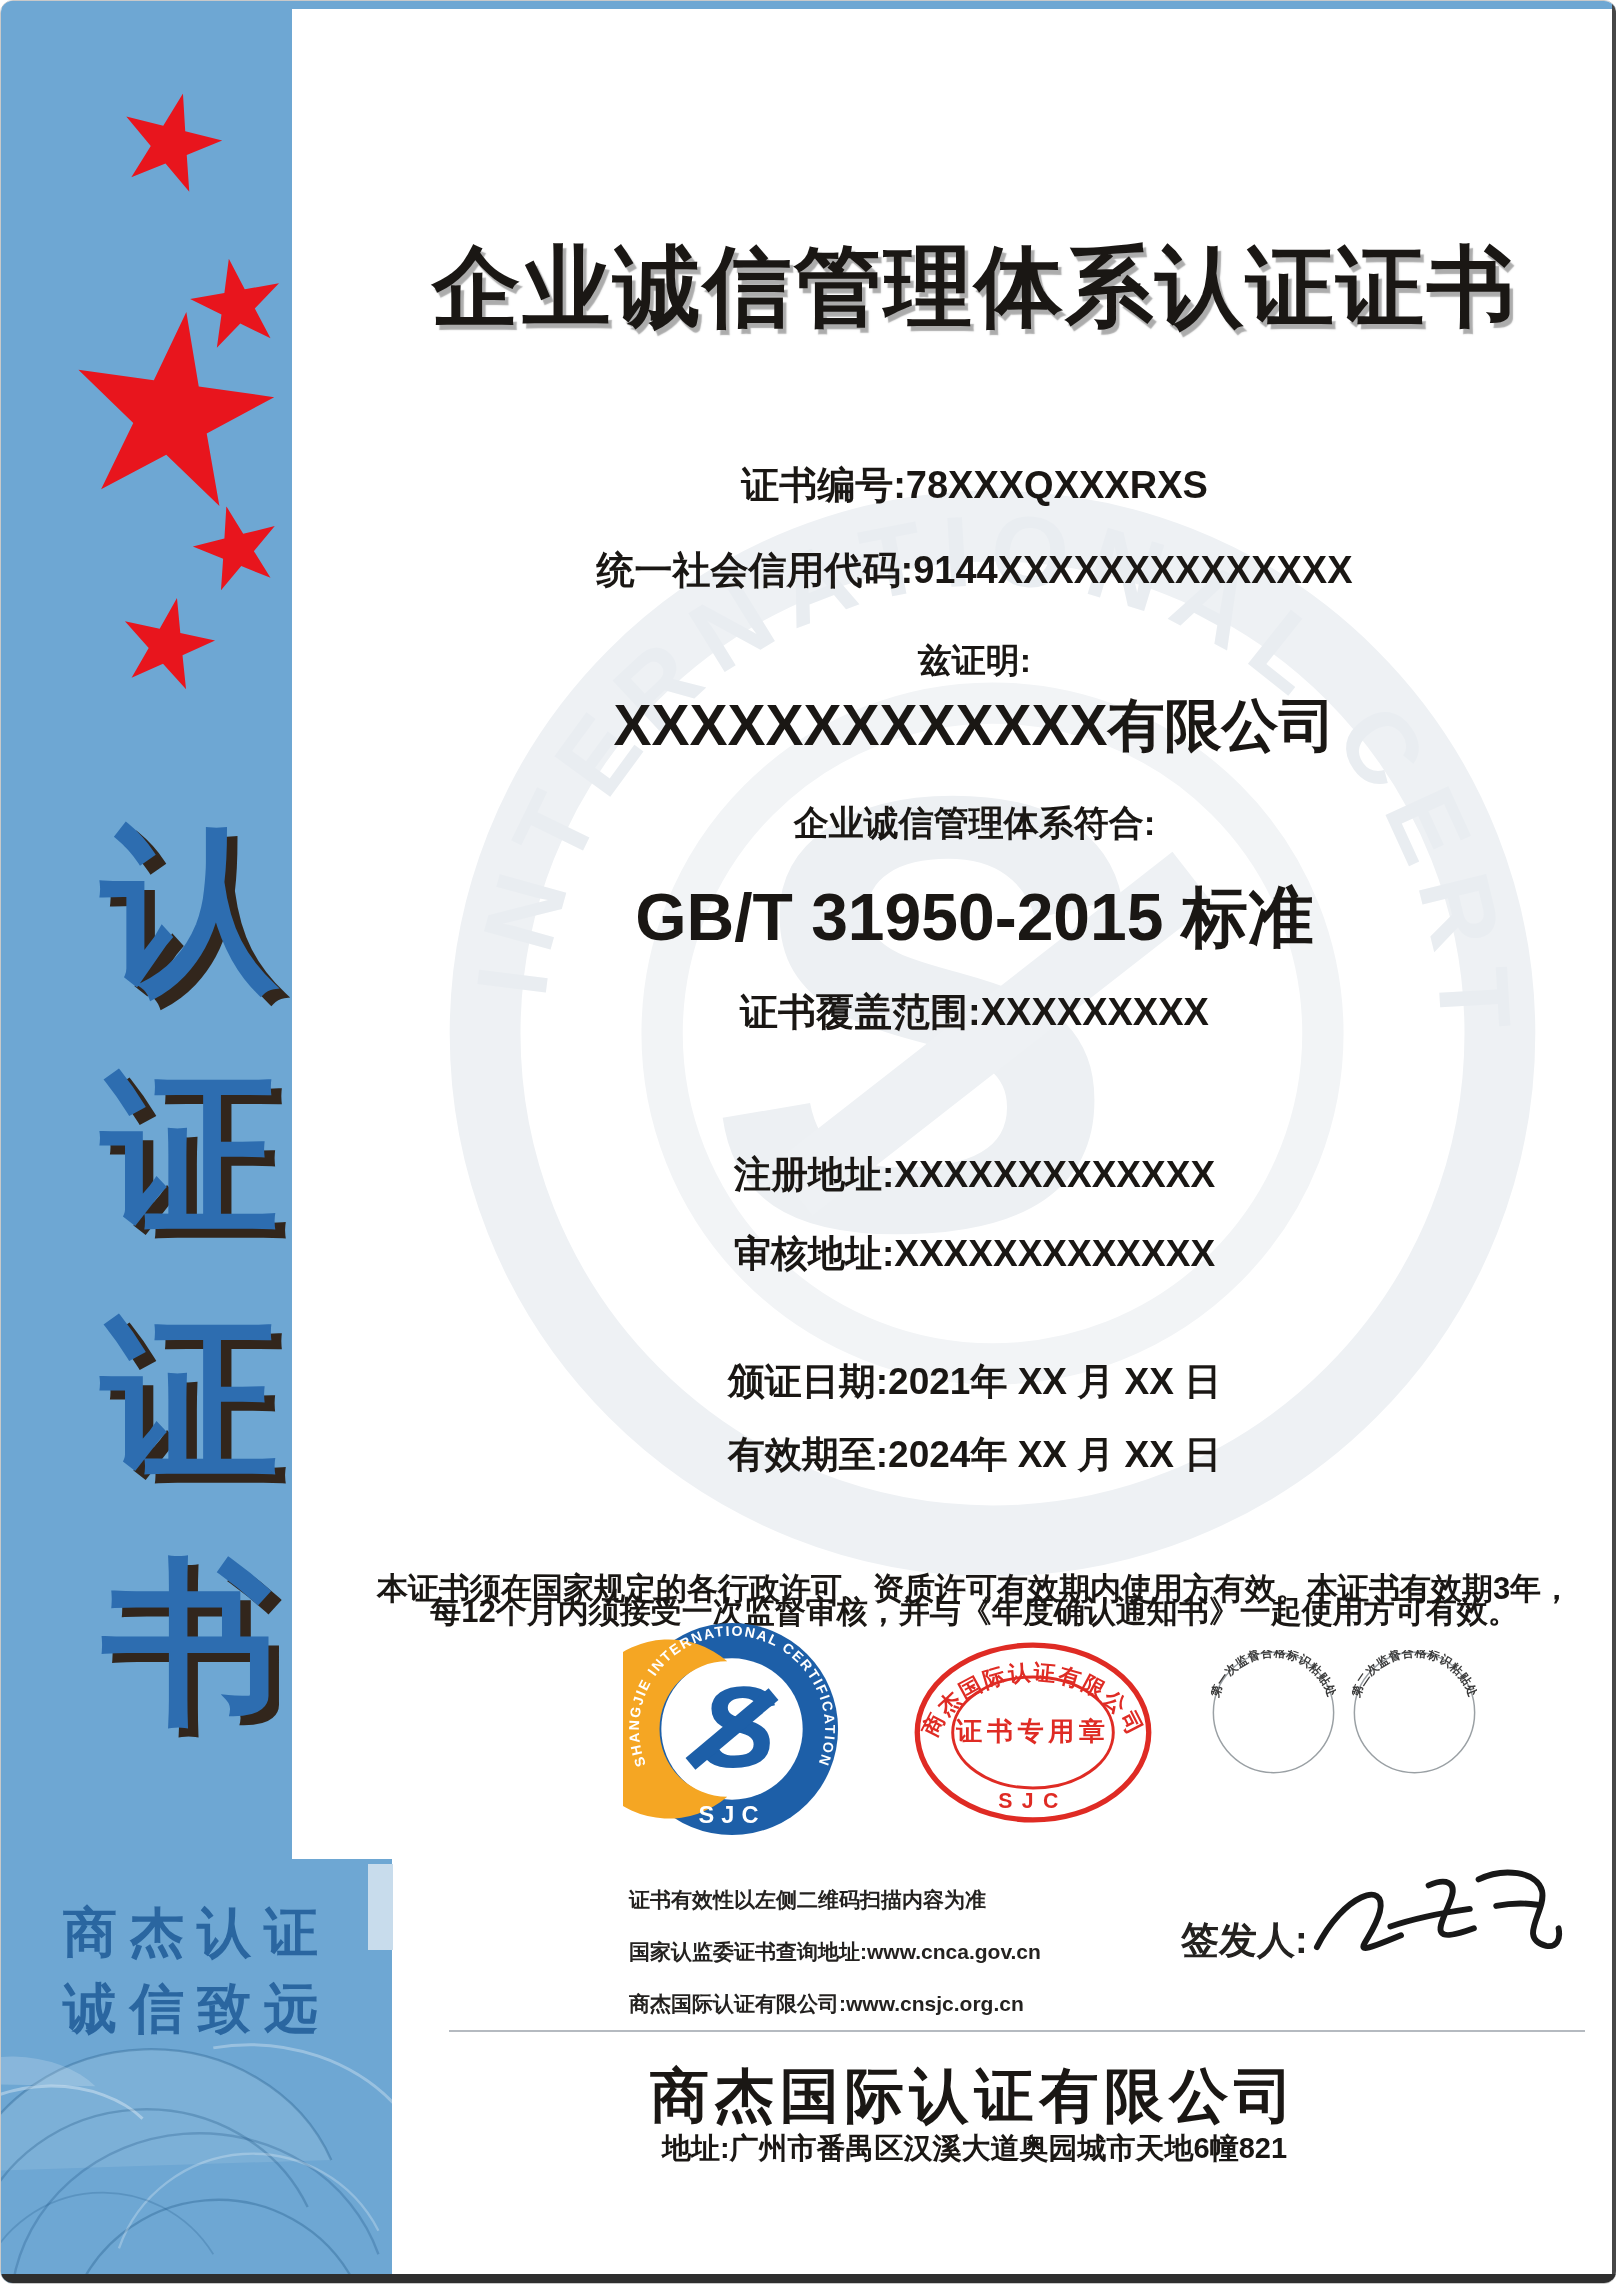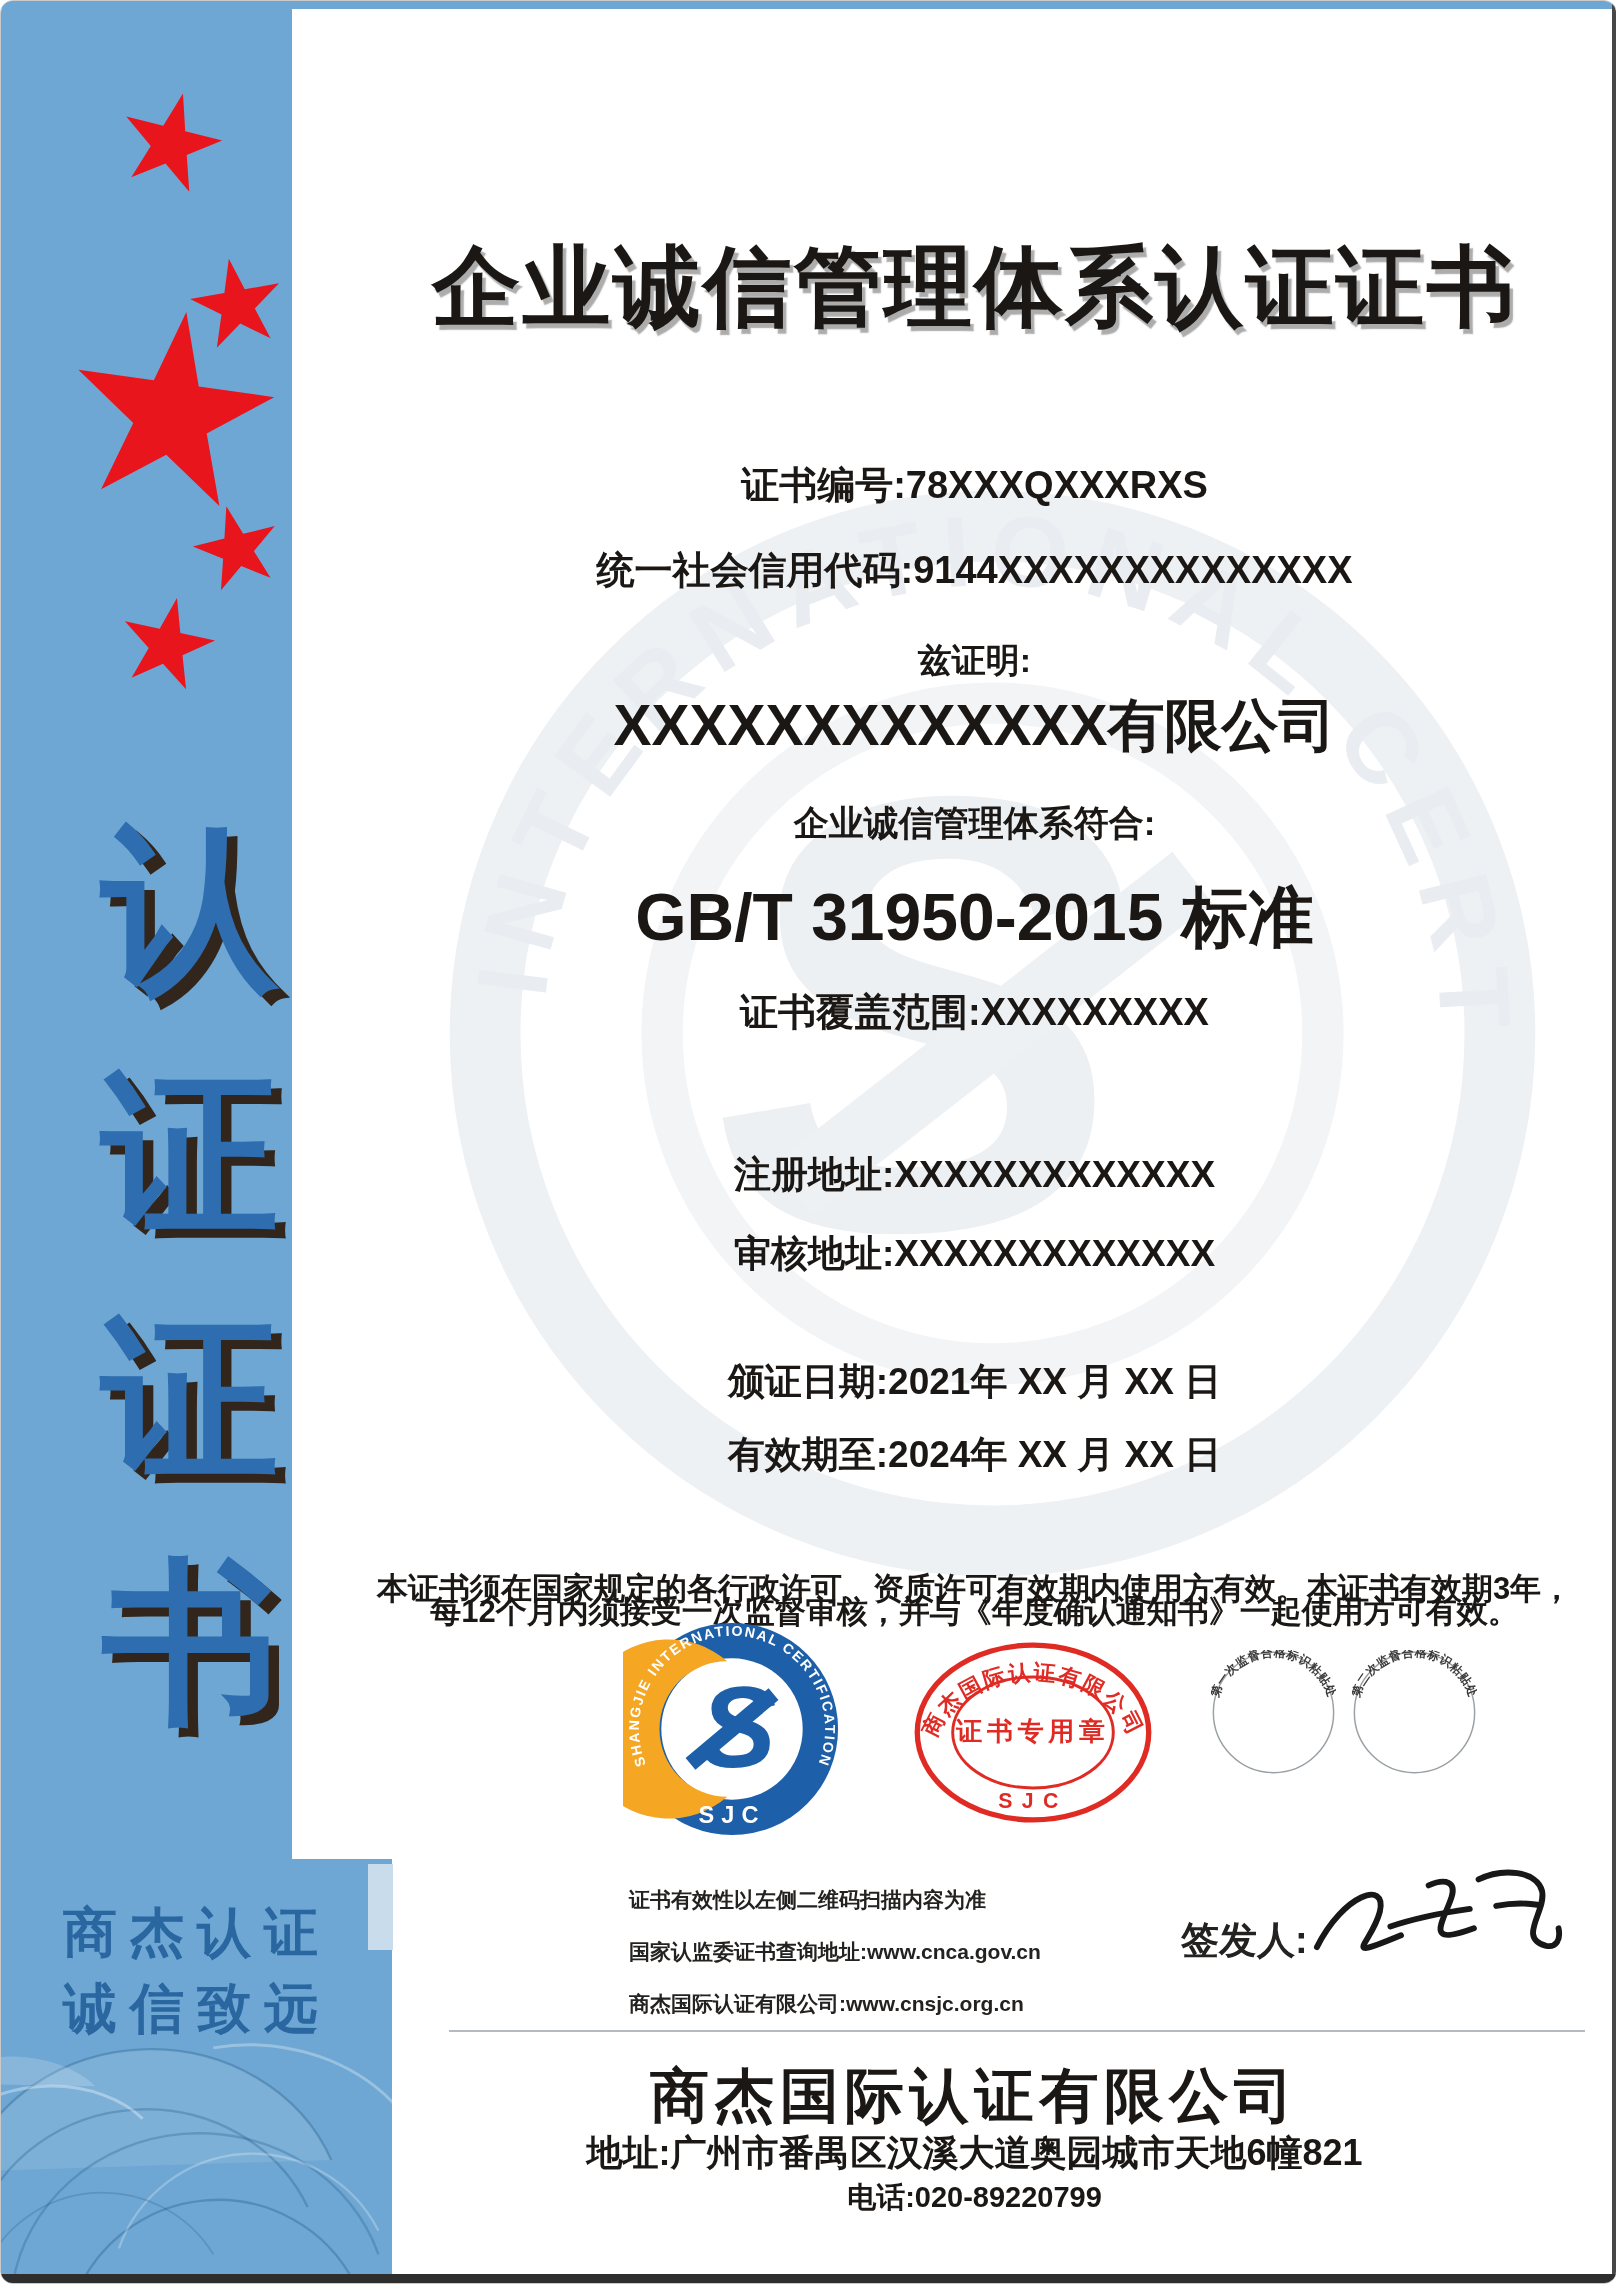--- a/index.html
+++ b/index.html
@@ -140,20 +140,19 @@
       <path d="M 150 125 C 200 108 250 100 285 95"></path>
       <path d="M 215 55 C 245 42 262 50 254 75 C 240 118 205 160 292 128"></path>
       <path d="M 300 45 C 340 25 400 30 408 65 C 415 100 365 145 415 158 C 432 161 440 148 436 128"></path>
       <path d="M 330 90 C 355 85 380 85 400 88"></path>
     </g>
   </svg>
 
   <div class="abs" style="left:448px;top:2029px;width:1136px;height:1.8px;background:var(--divider-gray);z-index:4;"></div>
 
   <div class="abs ctr bb" style="top:2056px;font-size:59px;letter-spacing:5.9px;z-index:4;">商杰国际认证有限公司</div>
-  <div class="abs ctr b" style="top:2128px;font-size:36px;z-index:4;">地址:广州市番禺区汉溪大道奥园城市天地6幢821</div>
-  <div class="abs ctr b" style="top:2177px;font-size:29px;z-index:4;">电话:020-89220799</div>
+  <div class="abs ctr b" style="top:2128px;font-size:29px;z-index:4;">地址:广州市番禺区汉溪大道奥园城市天地6幢821</div>
 
   <div class="abs top-strip"></div>
   <div class="abs edge-right"></div>
   <div class="abs edge-bottom"></div>
 </div>
 
 
 </body></html>

